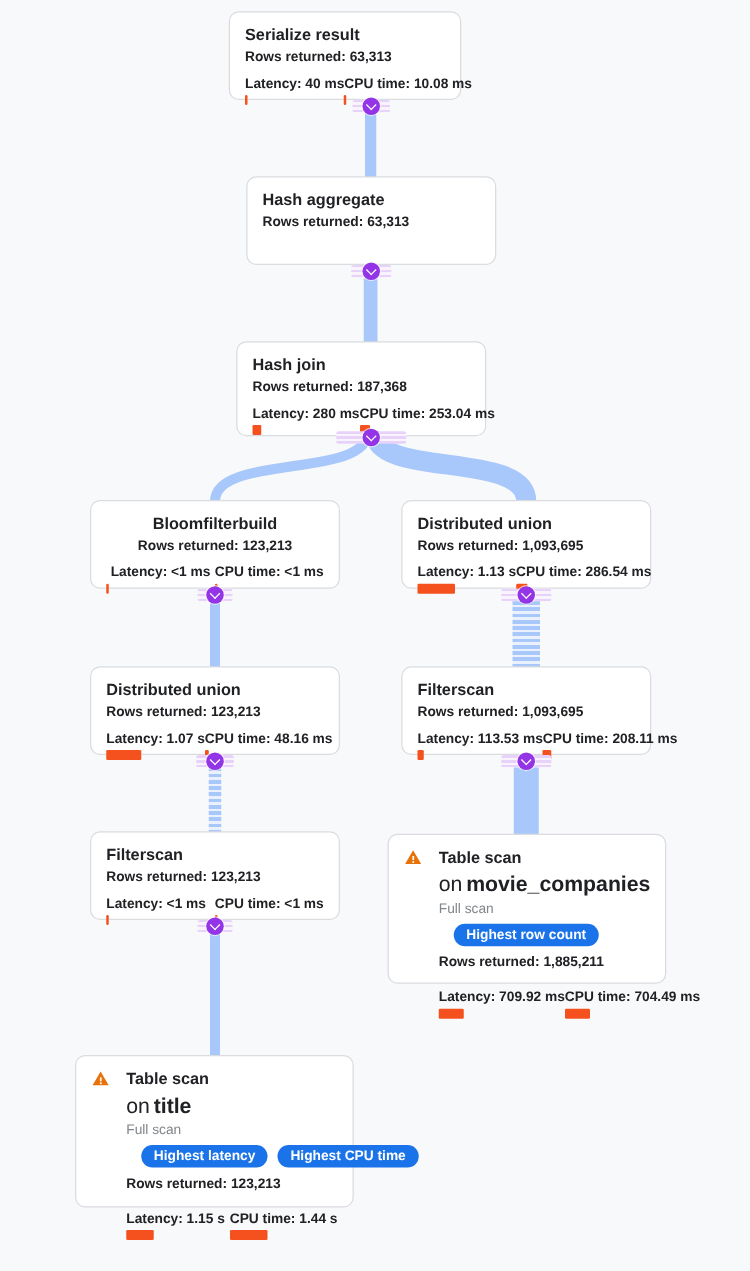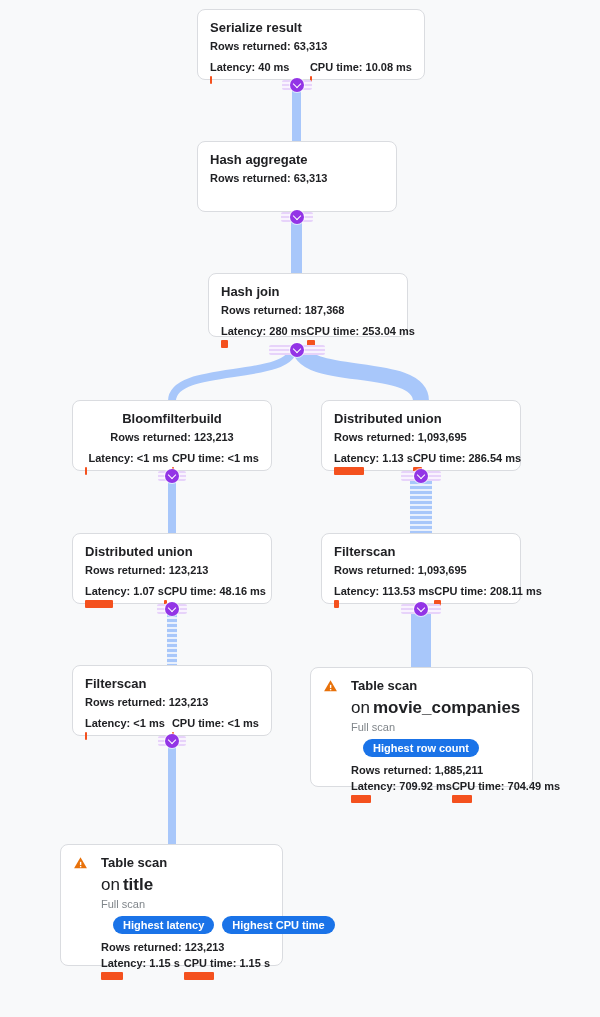--- a/index.html
+++ b/index.html
@@ -17,43 +17,43 @@
     border:1px solid #dadce0;border-radius:8px;
     box-sizing:border-box;padding:10px 12px;
     z-index:3;
   }
   .node-title{font-size:13px;font-weight:700;color:#202124;margin-bottom:5px;}
   .node-rows{font-size:11px;font-weight:700;color:#202124;}
   .stats{display:grid;grid-template-columns:1.08fr 1fr;margin-top:9px;}
   .stat-label{font-size:11px;font-weight:700;color:#202124;white-space:nowrap;}
   .bar{height:8px;background:#f4511e;margin-top:3px;border-radius:1px;}
 
-  .n0{left:197px;top:9px;width:228px;height:71px;}
+  .n0{left:183px;top:9px;width:186px;height:71px;}
   .n1{left:197px;top:141px;width:200px;height:71px;}
-  .n2{left:208px;top:273px;width:200px;height:64px;}
+  .n2{left:189px;top:273px;width:200px;height:76px;}
   .n3{left:72px;top:400px;width:200px;height:71px;text-align:center;}
   .n4{left:321px;top:400px;width:200px;height:71px;}
   .n5{left:72px;top:533px;width:200px;height:71px;}
   .n6{left:321px;top:533px;width:200px;height:71px;}
   .n7{left:72px;top:665px;width:200px;height:71px;}
   .n8{left:310px;top:667px;width:223px;height:120px;}
   .n9{left:60px;top:844px;width:223px;height:122px;}
 
   
   .warn-icon{position:absolute;left:12px;top:11px;width:15px;height:14px;}
   .ts-body{margin-left:28px;}
   .on-line{font-size:17px;color:#202124;margin-top:1px;}
   .on-table{font-weight:700;margin-left:3px;}
   .full-scan{font-size:11px;color:#80868b;margin-top:3px;}
   .badges{display:flex;gap:8px;margin:6px 12px 7px;}
   .badge{
     background:#1a73e8;color:#fff;font-size:11px;font-weight:700;
     padding:3px 10px;border-radius:10px;white-space:nowrap;
   }
-  .n8 .stats,.n9 .stats{margin-top:4px;}
+  .n8 .stats,.n9 .stats{margin-top:16px;}
 
   
   .edge{position:absolute;background:#a8c7fa;z-index:1;}
   .edge.striped{
     background:repeating-linear-gradient(180deg,#a8c7fa 0 3px,#eaf1fd 3px 5px);
   }
   .e1{left:292px;top:80px;width:9px;height:62px;}
   .e2{left:291px;top:212px;width:11px;height:62px;}
   .e4{left:168px;top:471px;width:8px;height:63px;}
   .e5{left:167px;top:604px;width:10px;height:62px;}
@@ -273,21 +273,21 @@
         <span class="badge">Highest latency</span>
         <span class="badge">Highest CPU time</span>
       </div>
       <div class="node-rows">Rows returned: 123,213</div>
       <div class="stats">
         <div>
             <div class="stat-label">Latency: 1.15 s</div>
              <div class="bar" style="width: 22px;"></div>
           </div>
         <div>
-            <div class="stat-label">CPU time: 1.15 s</div>
+            <div class="stat-label">CPU time: 1.44 s</div>
              <div class="bar" style="width: 30px;"></div>
           </div>
       </div>
     </div>
   </div>
 
   <div class="connector c1">
       <span class="chev"></span>
     </div>
   <div class="connector c2">

